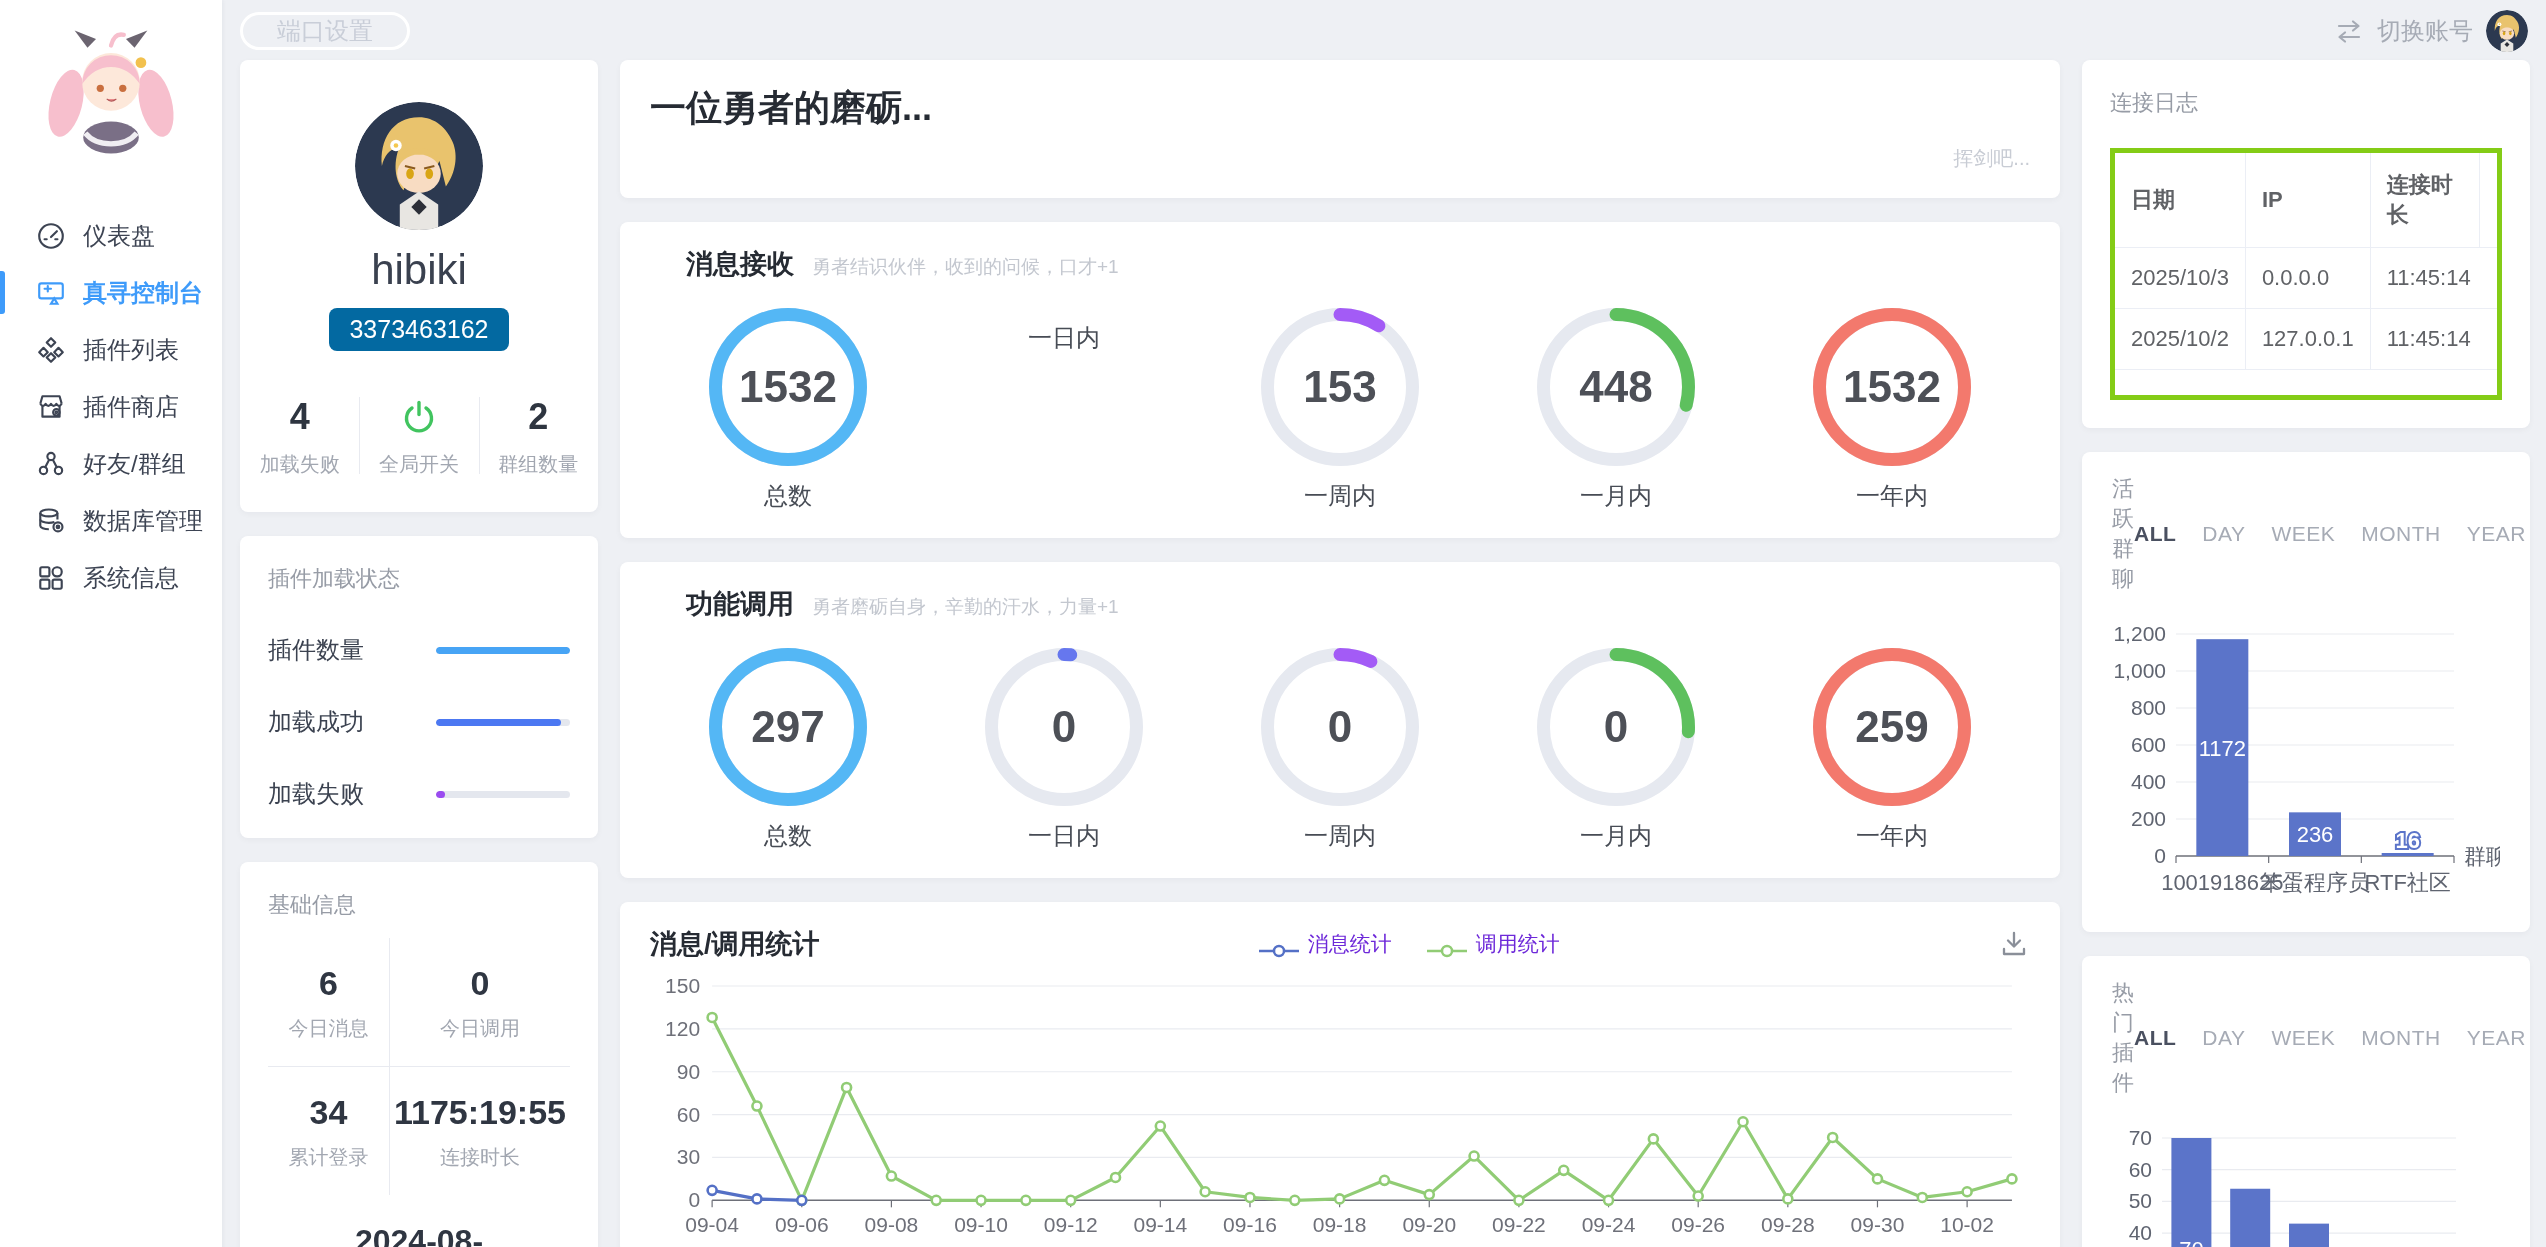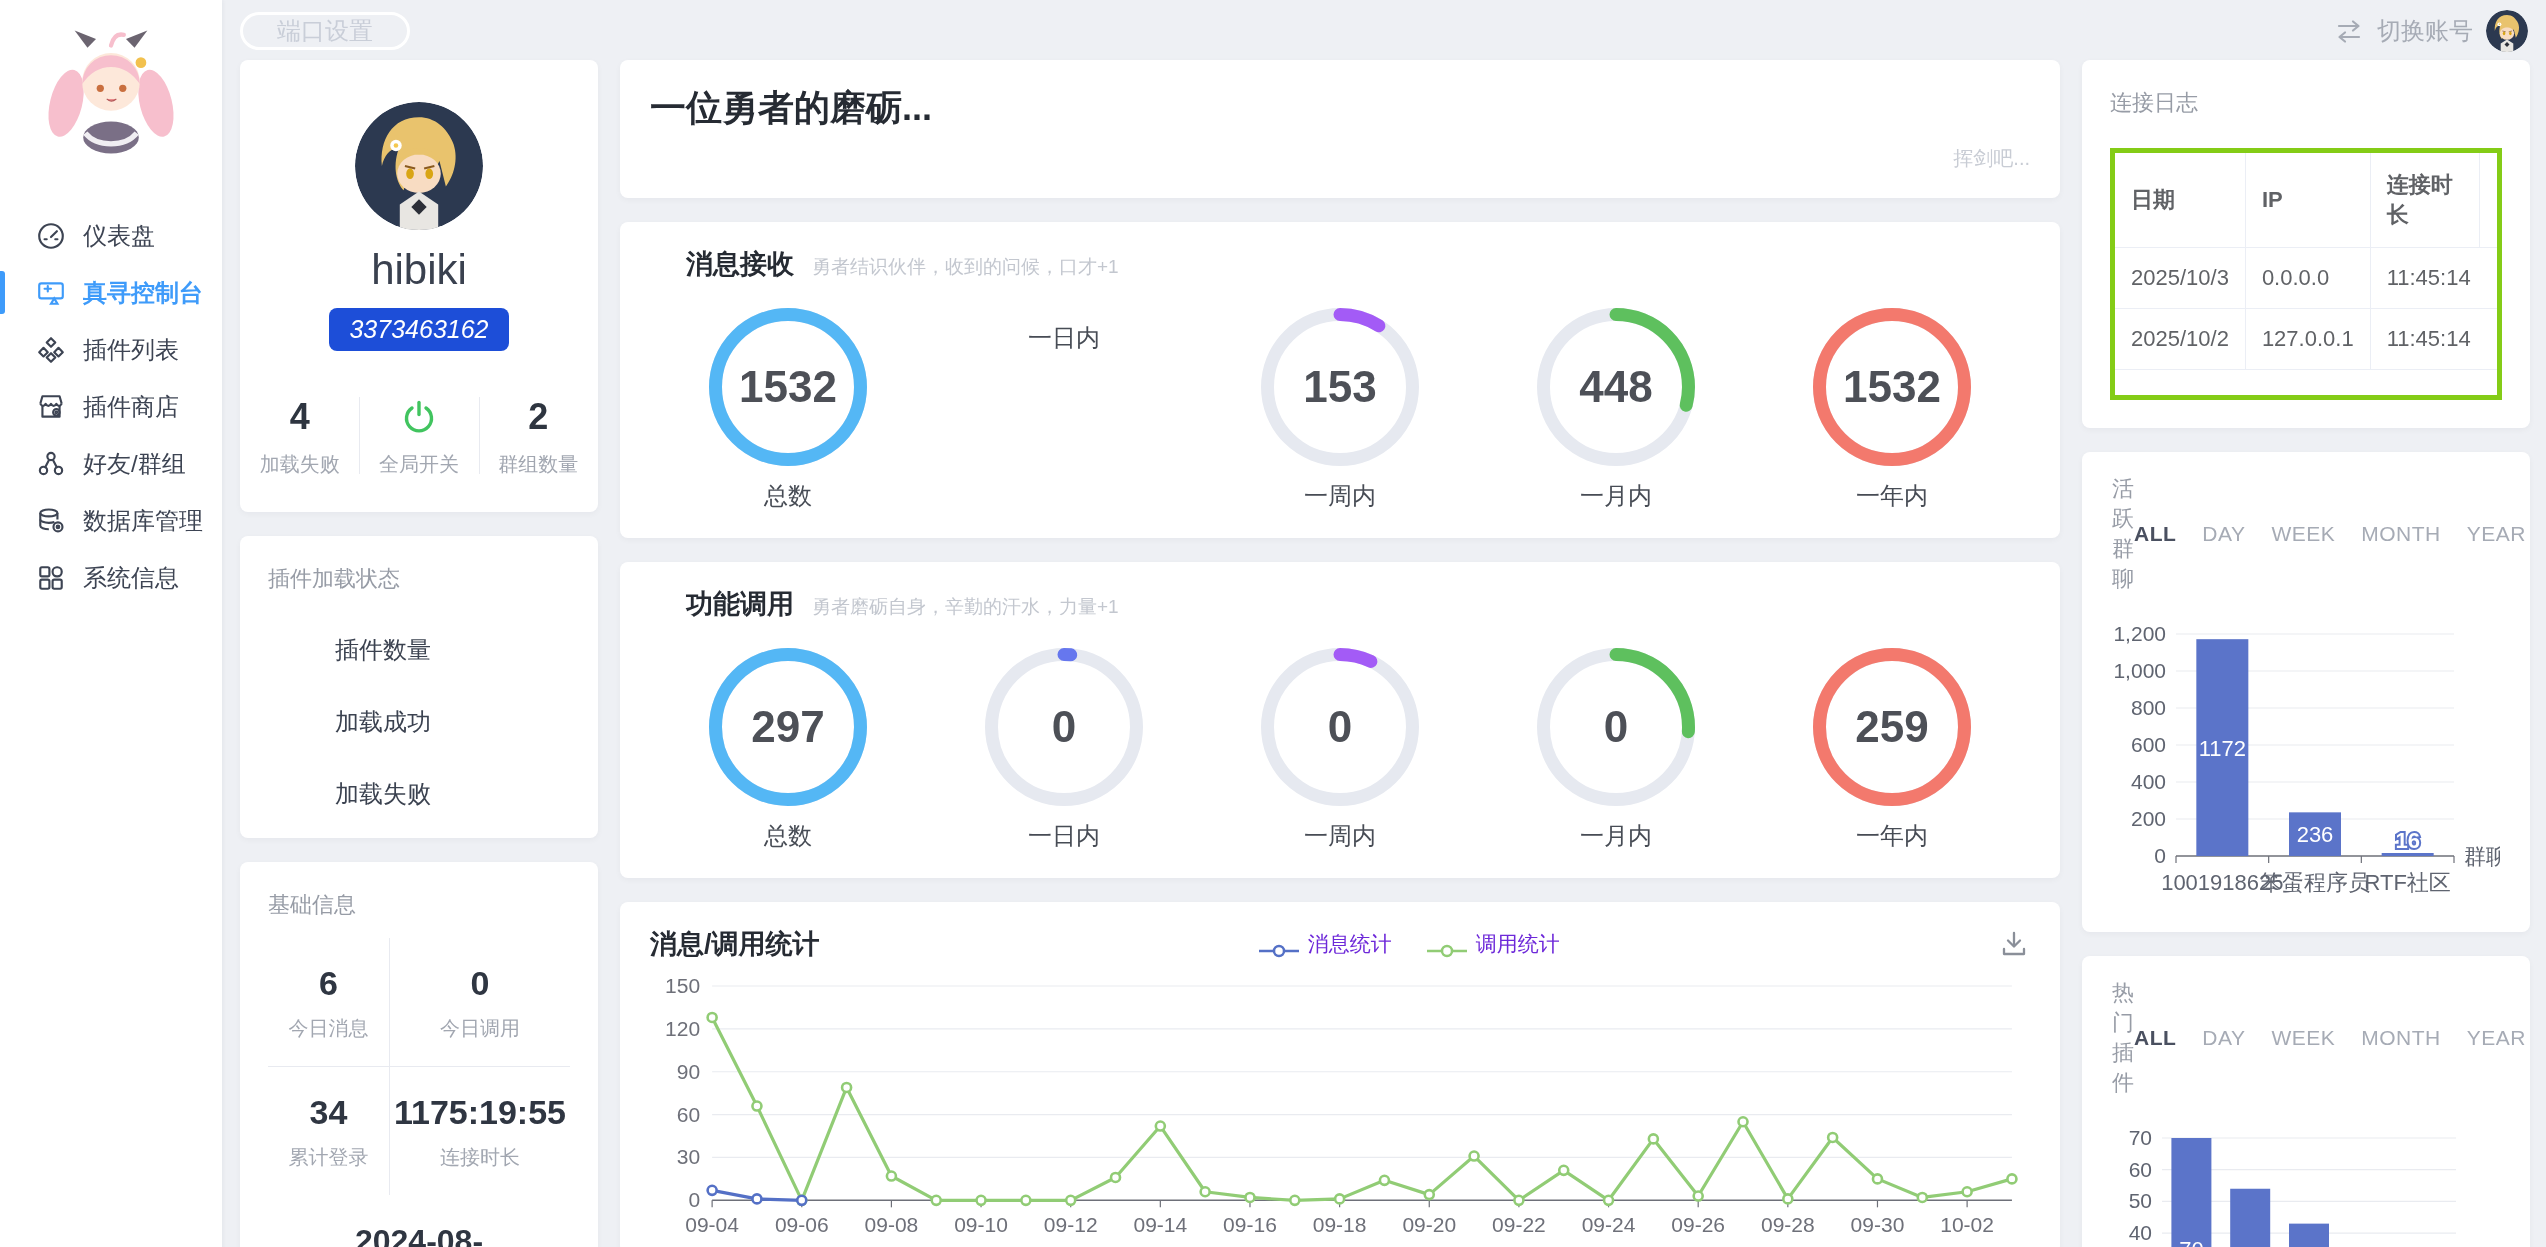--- a/index.html
+++ b/index.html
@@ -27,31 +27,31 @@
   .col-left { width:358px; display:flex; flex-direction:column; gap:24px; }
   .col-mid { flex:1; display:flex; flex-direction:column; gap:24px; }
   .col-right { width:448px; display:flex; flex-direction:column; gap:24px; }
   .card { background:#fff; border-radius:8px; box-shadow:0 2px 6px rgba(15,25,40,.04); }
   .card-mini-title { font-size:22px; color:#979ca6; }
 
   
   .profile { text-align:center; padding:42px 0 34px; }
   .avatar-lg { width:128px; height:128px; border-radius:50%; overflow:hidden; margin:0 auto; display:block; }
   .p-name { font-size:42px; color:#3a414f; margin-top:16px; }
-  .p-badge { display:inline-block; margin-top:14px; background:#1d4ed8; color:#fff; font-size:25px; padding:7px 20px; border-radius:8px;font-style:italic; }
+  .p-badge { display:inline-block; margin-top:14px; background:#0369a1; color:#fff; font-size:25px; padding:7px 20px; border-radius:8px; }
   .p-stats { display:flex; margin-top:42px; }
   .p-stat { flex:1; position:relative; display:flex; flex-direction:column; align-items:center; justify-content:flex-end; }
   .p-stat + .p-stat::before { content:''; position:absolute; left:0; top:4px; bottom:4px; width:1px; background:#e8eaf0; }
   .p-stat-value { font-size:36px; font-weight:600; color:#2e3540; line-height:48px; }
   .p-stat-label { font-size:20px; color:#a2a7b1; margin-top:10px; }
   .p-power { height:48px; display:flex; align-items:center; }
 
   
   .plugin-status { padding:28px; }
-  .ps-row { display:flex; align-items:center; margin-top:40px;flex-direction:column; }
+  .ps-row { display:flex; align-items:center; margin-top:40px; }
   .ps-label { width:168px; font-size:24px; color:#3b4250; }
   .ps-bar { flex:1; height:7px; border-radius:4px; background:#e4e7ee; overflow:hidden; }
   .ps-fill { display:block; height:100%; border-radius:4px; }
 
   
   .basic-info { padding:28px 28px 34px; }
   .bi-grid { display:grid; grid-template-columns:1fr 1fr; margin-top:18px; }
   .bi-cell { text-align:center; padding:26px 4px 24px; }
   .bi-cell:nth-child(1) { border-right:1px solid #e8eaf0; border-bottom:1px solid #e8eaf0; }
   .bi-cell:nth-child(2) { border-bottom:1px solid #e8eaf0; }

